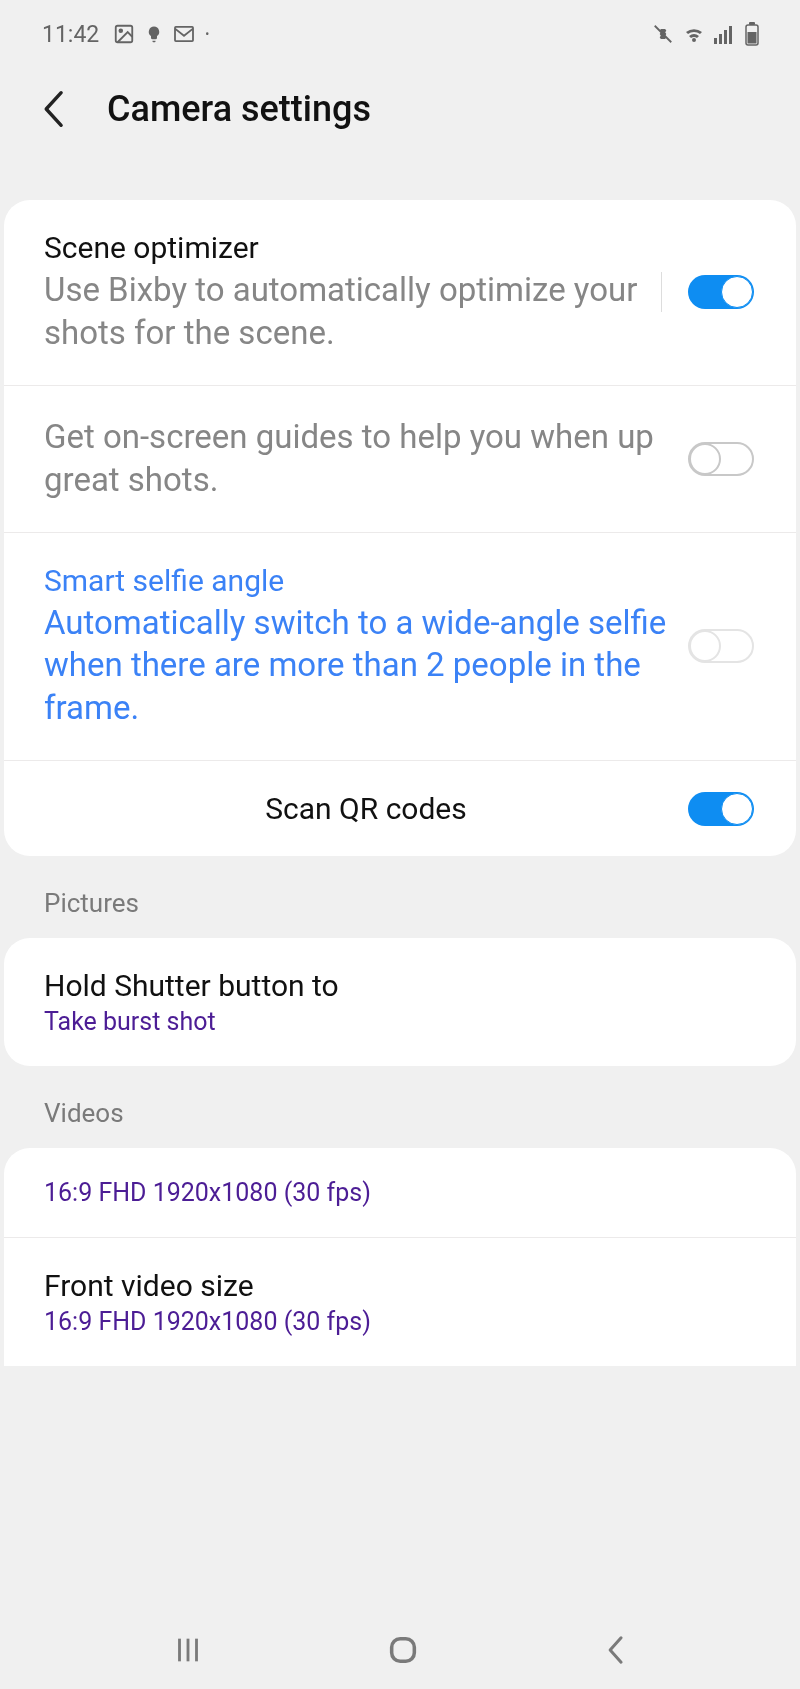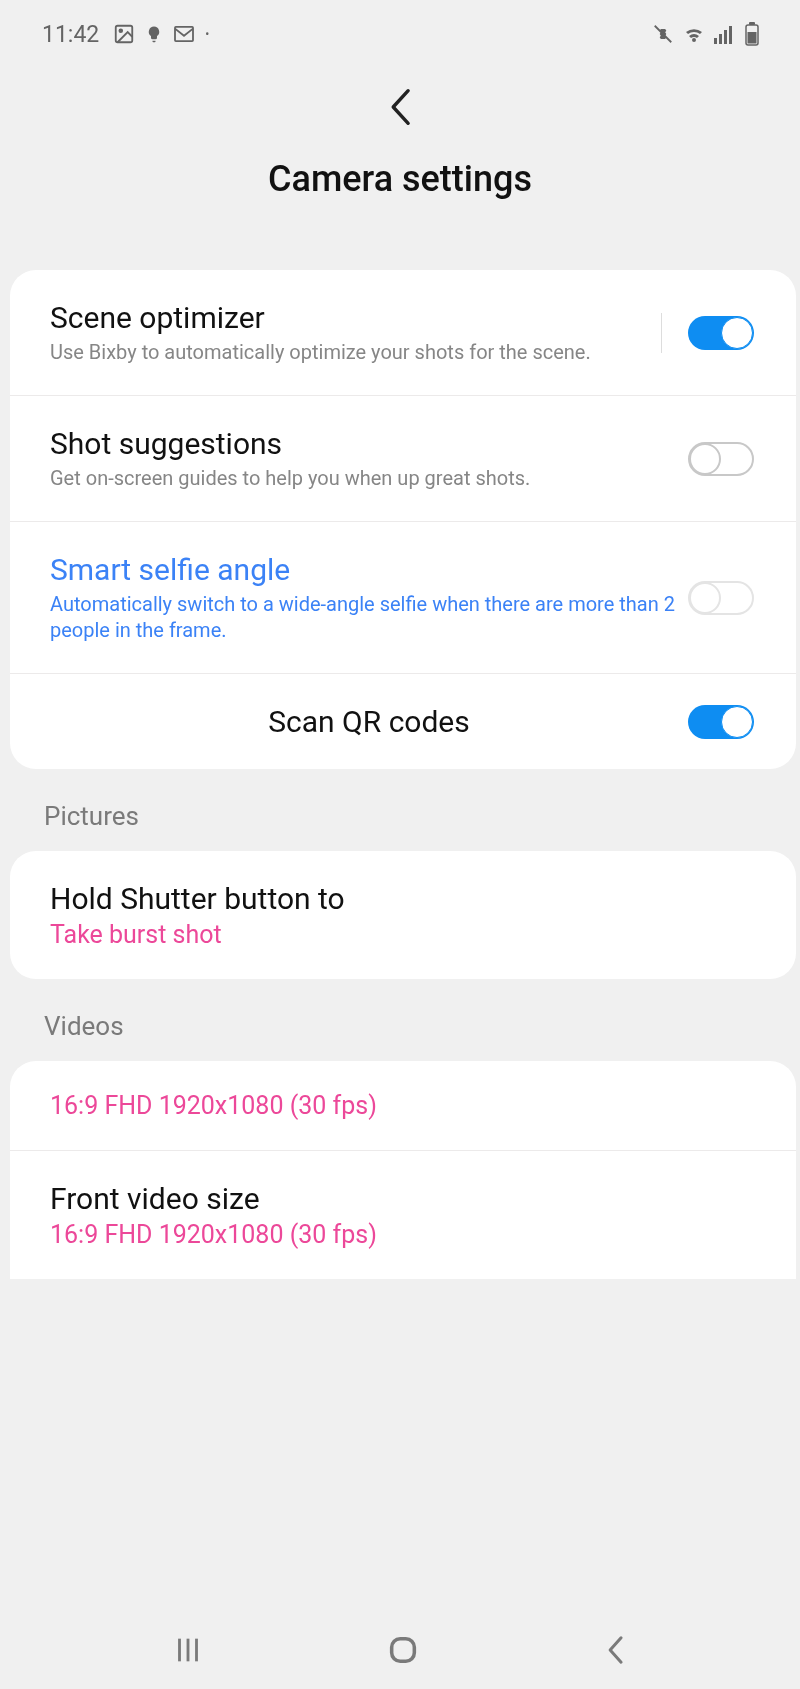--- a/index.html
+++ b/index.html
@@ -43,22 +43,21 @@
     }
     .status-right {
       display: flex;
       align-items: center;
       gap: 8px;
     }
     .header {
       display: flex;
       align-items: center;
       padding: 36px 40px 20px 40px;
-      gap: 32px;
-      flex-direction: column;
+      gap: 41px;
     }
     .back-icon {
       display: inline-flex;
       align-items: center;
       justify-content: center;
     }
     .header-title {
       font-size: 36px;
       font-weight: 500;
       color: #111;
@@ -68,48 +67,48 @@
     }
     .section-header {
       font-size: 26px;
       color: #7a7a7a;
       padding: 8px 44px 20px 44px;
       font-weight: 400;
     }
     .section-card {
       background: #fff;
       border-radius: 26px;
-      margin: 0 4px 24px 10px;
+      margin: 0 4px 24px 4px;
     }
     .row {
       display: flex;
       align-items: center;
       padding: 30px 42px 30px 40px;
       border-bottom: 1px solid #eceaea;
     }
     .row:last-child {
       border-bottom: none;
     }
     .row-text {
       flex: 1;
     }
     .row-title {
       font-size: 30px;
       color: #111;
       font-weight: 400;
       margin-bottom: 4px;
     }
     .row-sub {
-      font-size: 20px;
+      font-size: 33px;
       color: #868686;
       line-height: 1.3;
     }
     .row-value {
       font-size: 25px;
-      color: #ec4899;
+      color: #4c1d95;
       font-weight: 400;
     }
     .row.disabled .row-title,
     .row.disabled .row-sub {
       color: #3b82f6;
     }
     .divider-vert {
       width: 1px;
       height: 40px;
       background: #ddd;
@@ -250,21 +249,20 @@
         <div class="row-title">Scene optimizer</div>
         <div class="row-sub">Use Bixby to automatically optimize your shots for the scene.</div>
       </div>
       <div class="divider-vert"></div>
       <div class="toggle on">
           <div class="toggle-knob"></div>
         </div>
     </div>
     <div class="row">
       <div class="row-text">
-        <div class="row-title">Shot suggestions</div>
         <div class="row-sub">Get on-screen guides to help you when up great shots.</div>
       </div>
       <div class="toggle off">
           <div class="toggle-knob"></div>
         </div>
     </div>
     <div class="row disabled">
       <div class="row-text">
         <div class="row-title">Smart selfie angle</div>
         <div class="row-sub">Automatically switch to a wide-angle selfie when there are more than 2 people in the frame.</div>

